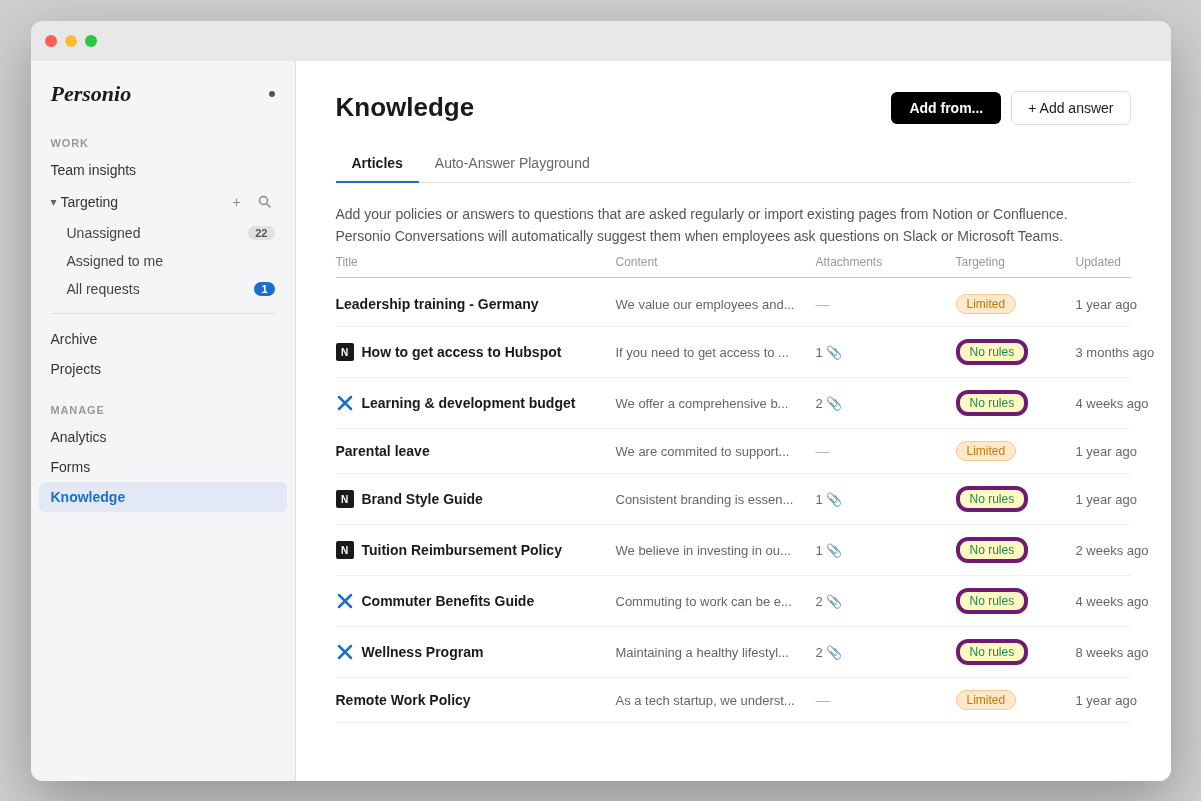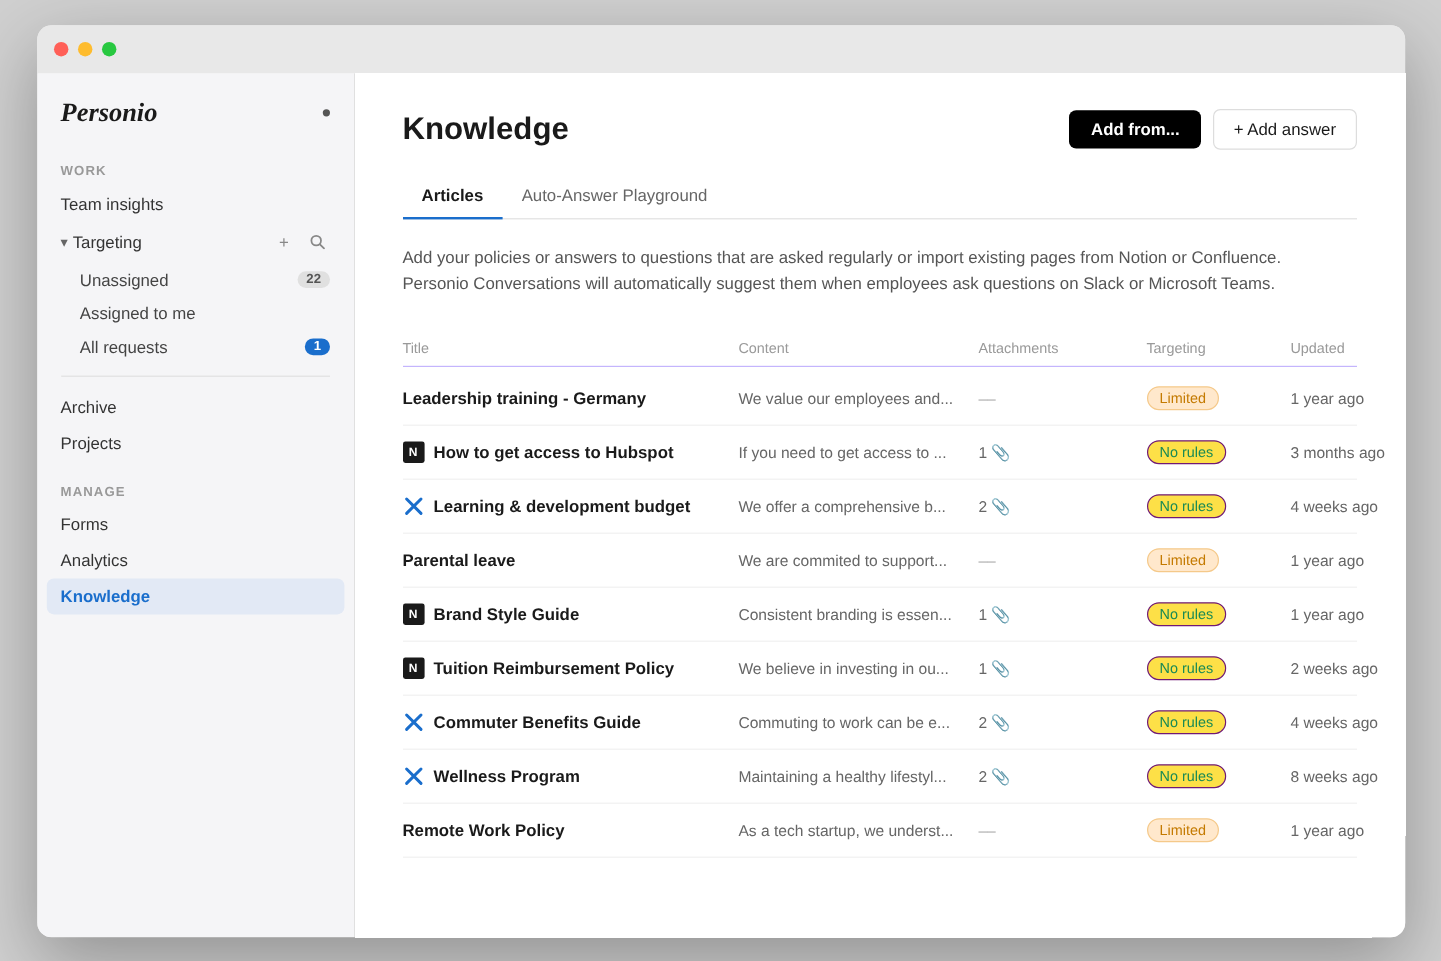--- a/index.html
+++ b/index.html
@@ -186,21 +186,20 @@
     .tab.active {
       color: #1a1a1a;
       font-weight: 600;
       border-bottom: 2px solid #1a6ecc;
     }
     
     .description {
       font-size: 14px;
       color: #555;
       line-height: 1.6;
-      margin-bottom: 28px;
       max-width: 780px;
     }
     
     .table-container { width: 100%; }
     .table-header {
       display: grid;
       grid-template-columns: 280px 200px 140px 120px 120px;
       padding: 8px 0;
       border-bottom: 1px solid #c4b5fd;
       margin-bottom: 4px;
@@ -259,23 +258,23 @@
       border-radius: 12px;
       font-size: 12px;
       font-weight: 500;
     }
     .badge-limited {
       background: #ffe8cc;
       color: #c47a00;
       border: 1px solid #f5c98a;
     }
     .badge-norules {
-      background: #fde047;
+      background: #fef9c3;
       color: #1a8a55;
-      border: 1px solid #701a75;
+      border: 4px solid #701a75;
     }
     .cell-updated {
       font-size: 13px;
       color: #666;
     }
     .dash { color: #aaa; }
     .chevron-icon { font-size: 12px; color: #666; }
   </style>
 </head>
 <body>
@@ -336,24 +335,24 @@
       <div class="nav-item">
         <span>Archive</span>
       </div>
       <div class="nav-item">
         <span>Projects</span>
       </div>
 
       <div class="section-label" style="margin-top:10px;">MANAGE</div>
 
       <div class="nav-item">
+        <span>Analytics</span>
+      </div>
+      <div class="nav-item">
         <span>Forms</span>
-      </div>
-      <div class="nav-item">
-        <span>Analytics</span>
       </div>
       <div class="nav-item active">
         <span>Knowledge</span>
       </div>
     </div>
 
     <div class="content">
 
       <div class="page-header">
         <h1 class="page-title">Knowledge</h1>

